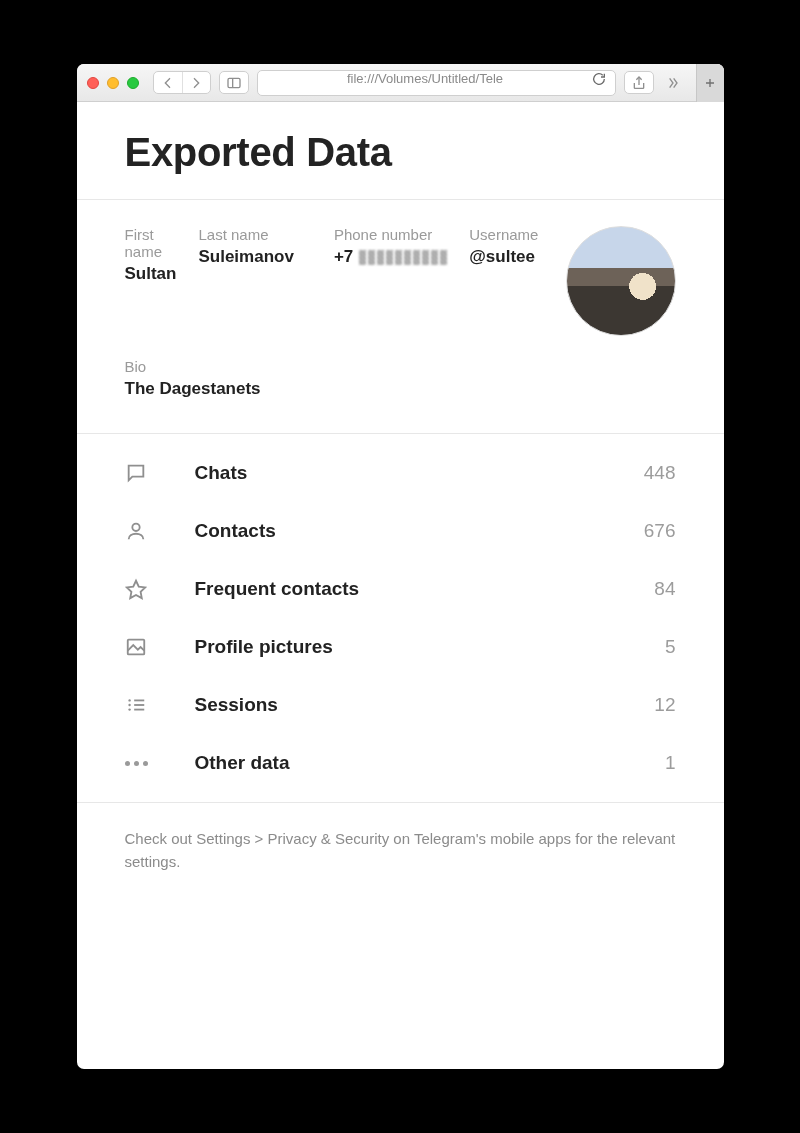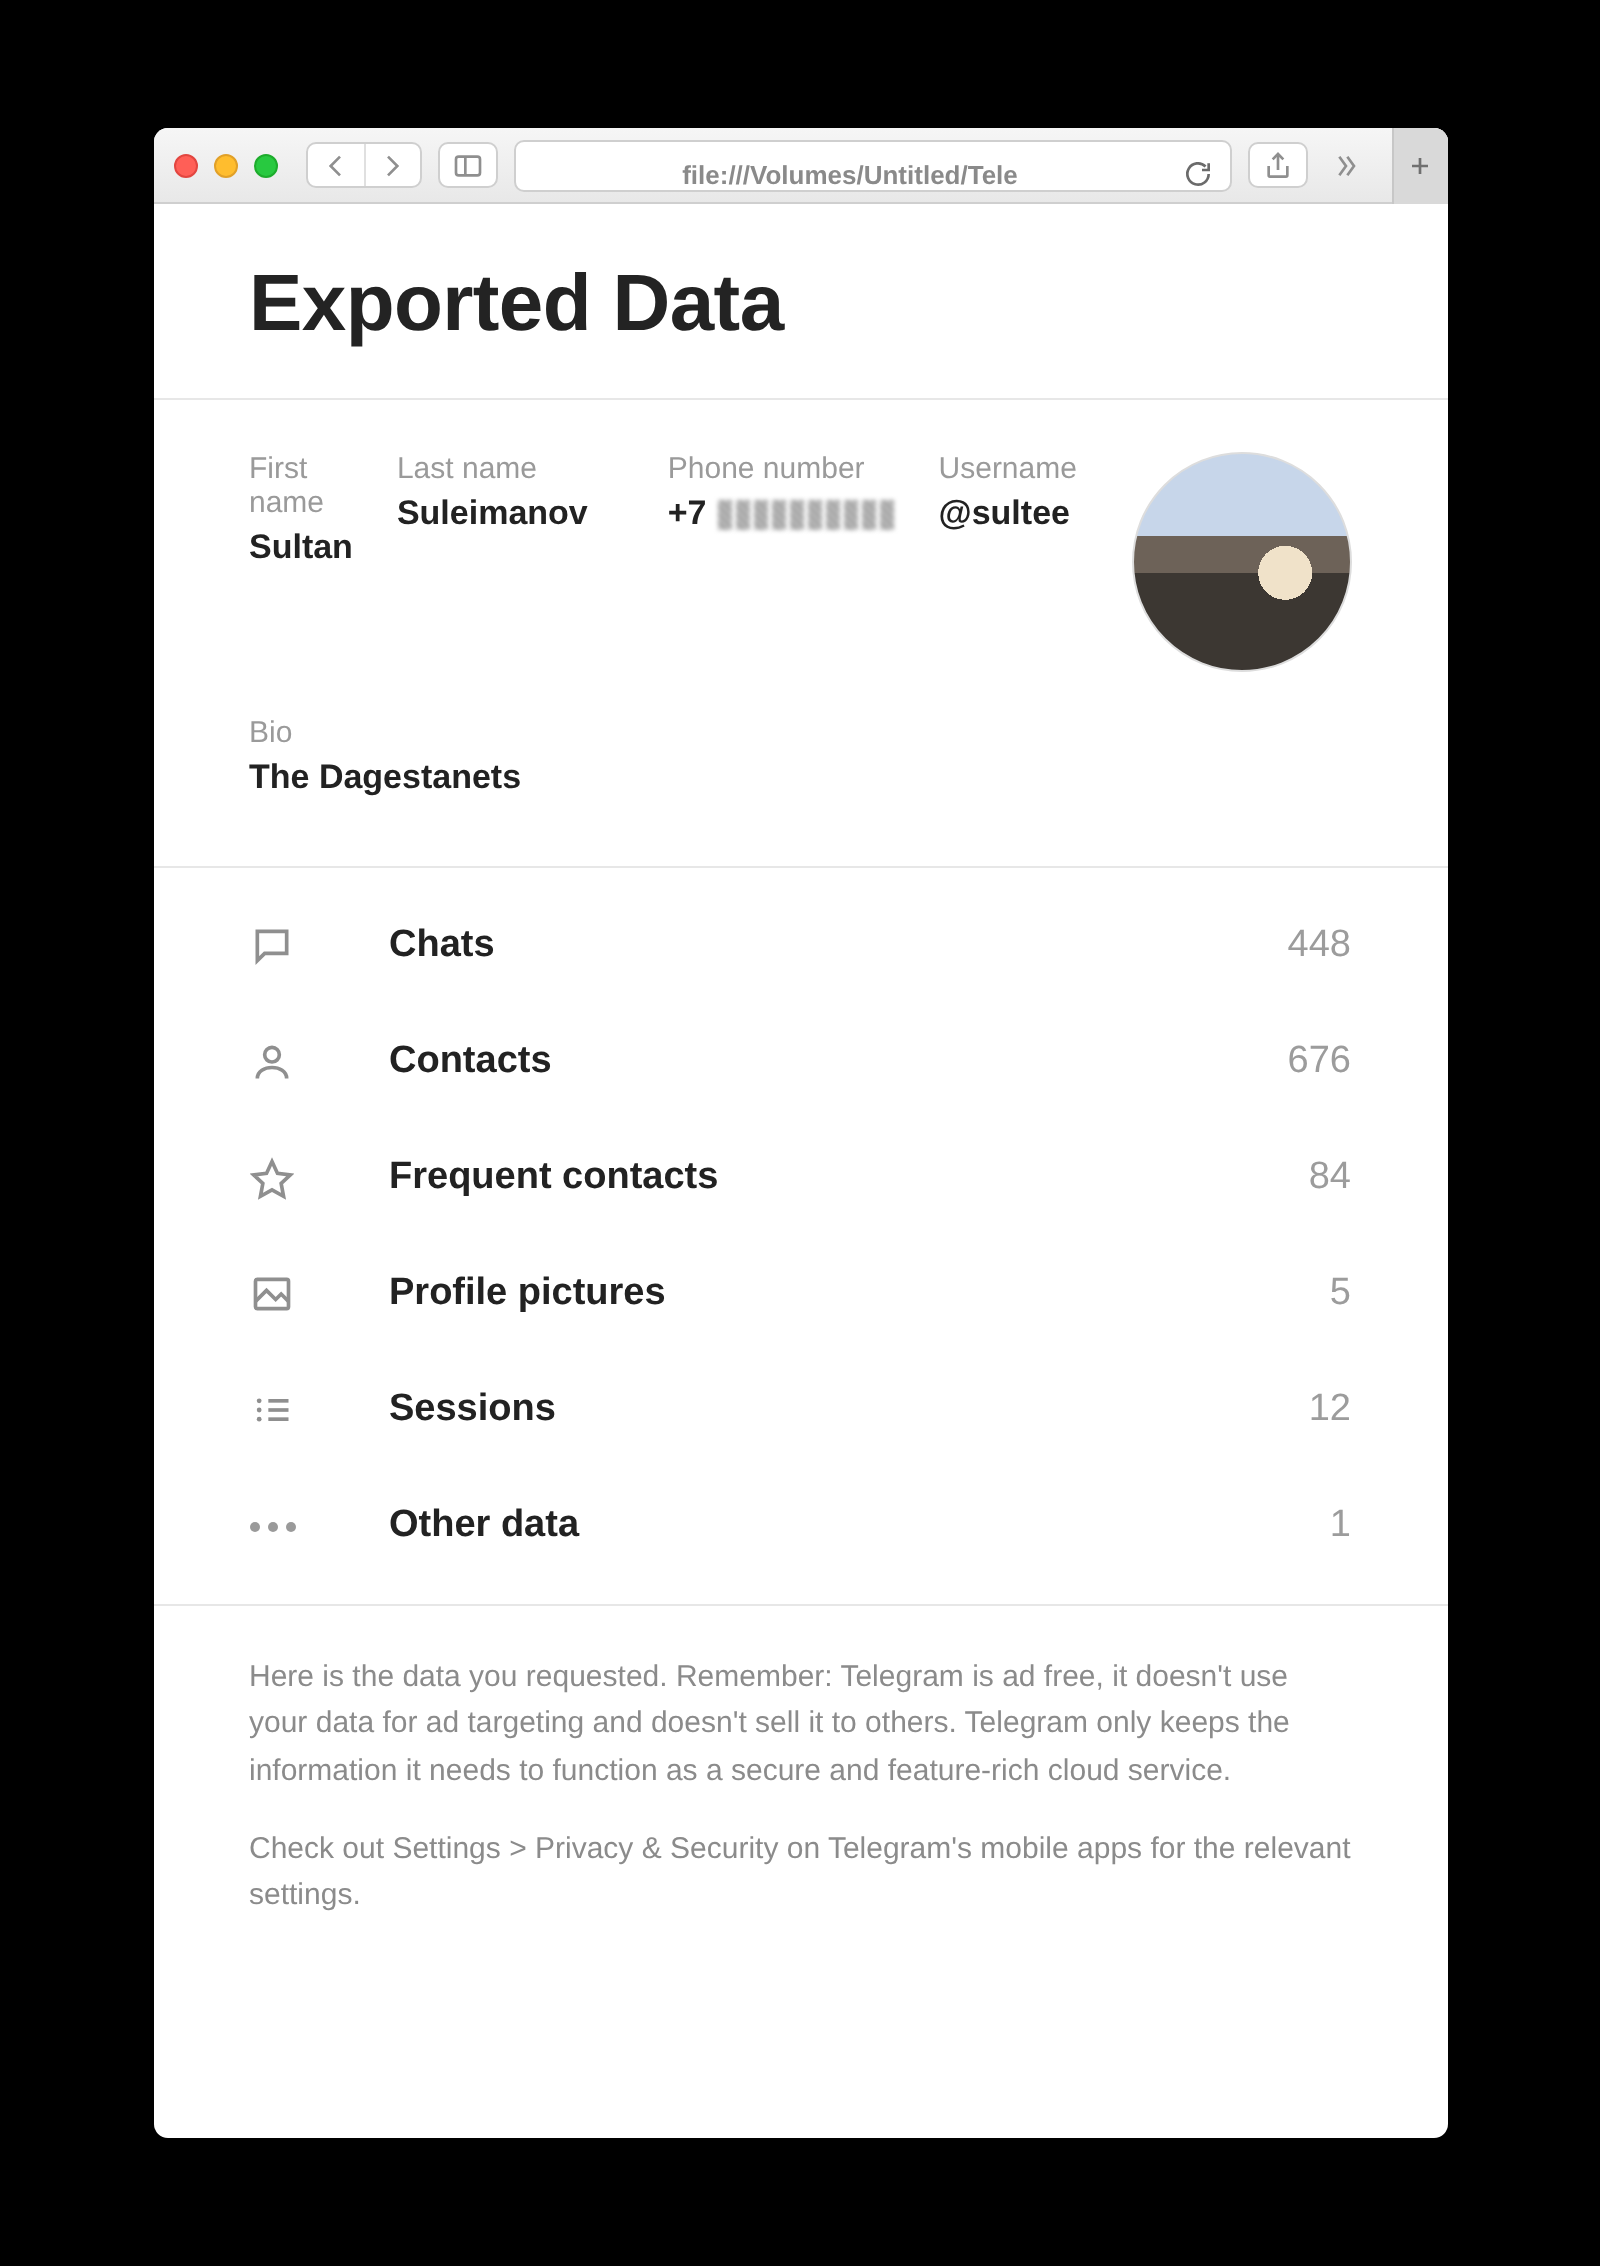--- a/index.html
+++ b/index.html
@@ -43,21 +43,21 @@
   .seg button {
     width:28px; background:transparent; border:none; display:flex; align-items:center; justify-content:center; cursor:pointer;
   }
   .seg button + button { border-left:1px solid #e0e0e0;}
   .iconbtn {
     width:30px; height:23px; background:#fff; border:1px solid #cfcfcf; border-radius:5px;
     display:flex; align-items:center; justify-content:center; cursor:pointer;
   }
   .addr {
     flex:1; height:26px; background:#fff; border:1px solid #cfcfcf; border-radius:5px;
-    display:flex; align-items:flex-end; padding:0 8px; color:#8a8a8a; font-size:13px; gap:6px;font-weight:bold;
+    display:flex; align-items:flex-start; padding:0 8px; color:#8a8a8a; font-size:13px; gap:6px;
   }
   .addr .addrtext { flex:1; overflow:hidden; white-space:nowrap; text-overflow:ellipsis; text-align:center;}
   .newtab {
     width:28px; height:38px; background:#d9d9d9; border-left:1px solid #c7c7c7;
     display:flex; align-items:center; justify-content:center; margin-left:4px; margin-right:-10px; cursor:pointer;
   }
 
   .content { flex:1; overflow:auto; }
   .pad { padding: 28px 48px 0 48px; }
   h1.page-title { font-size:40px; font-weight:700; color:#232323; letter-spacing:-0.3px;}
@@ -278,18 +278,17 @@
         <div class="count">1</div>
       </div>
 
     </div>
 
     <div style="padding:0 48px">
         <div class="hr" style="margin:0 -48px"></div>
       </div>
 
     <div class="footer">
-      <p>Here is the data you requested. Remember: Telegram is ad free, it doesn't use your data for ad targeting and doesn't sell it to others. Telegram only keeps the information it needs to function as a secure and feature-rich cloud service.</p>
       <p>Check out Settings &gt; Privacy &amp; Security on Telegram's mobile apps for the relevant settings.</p>
     </div>
 
   </div>
 </div>
 
 </body></html>

